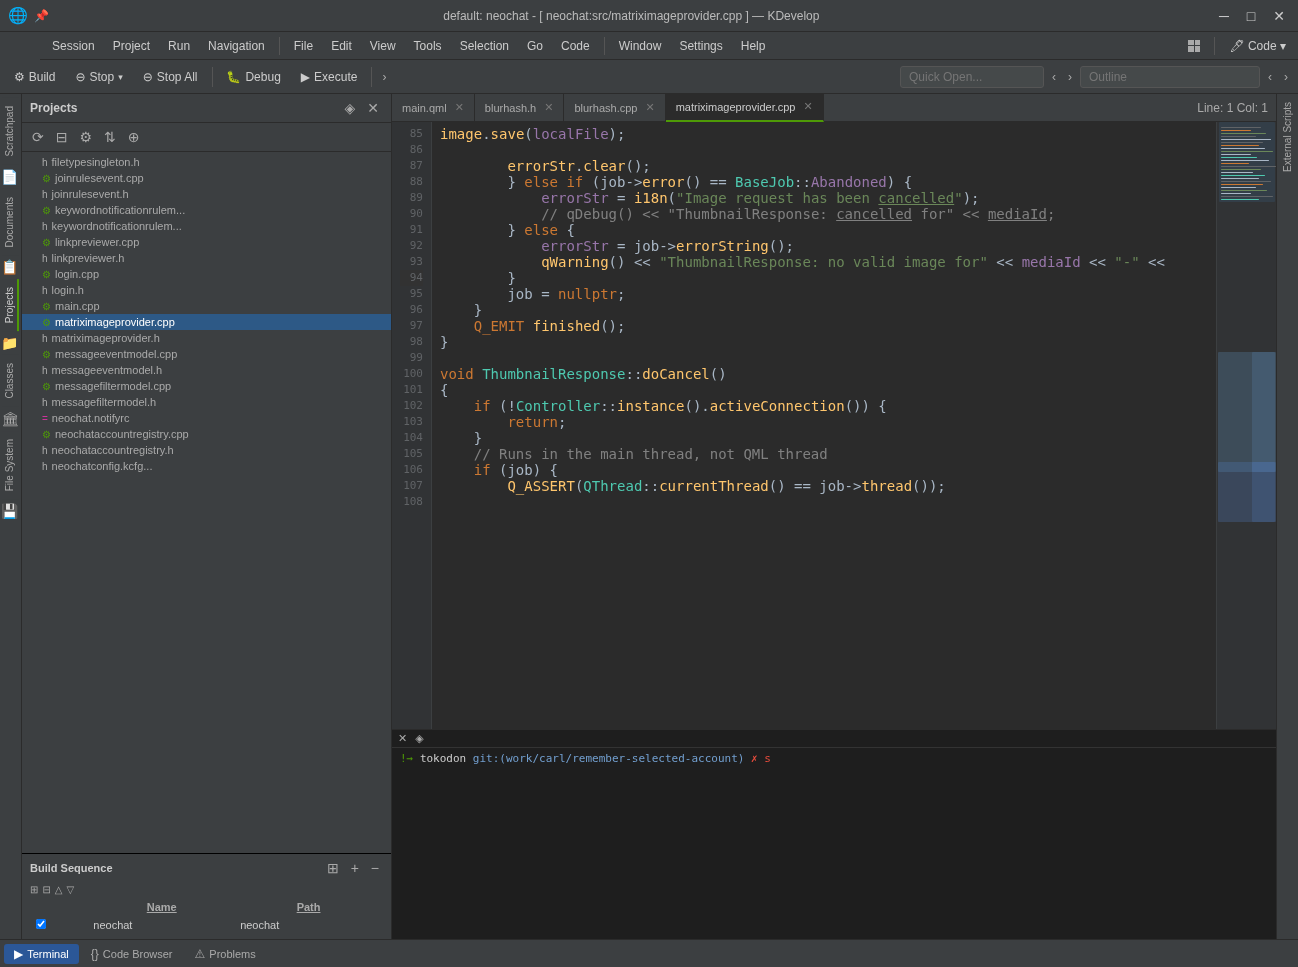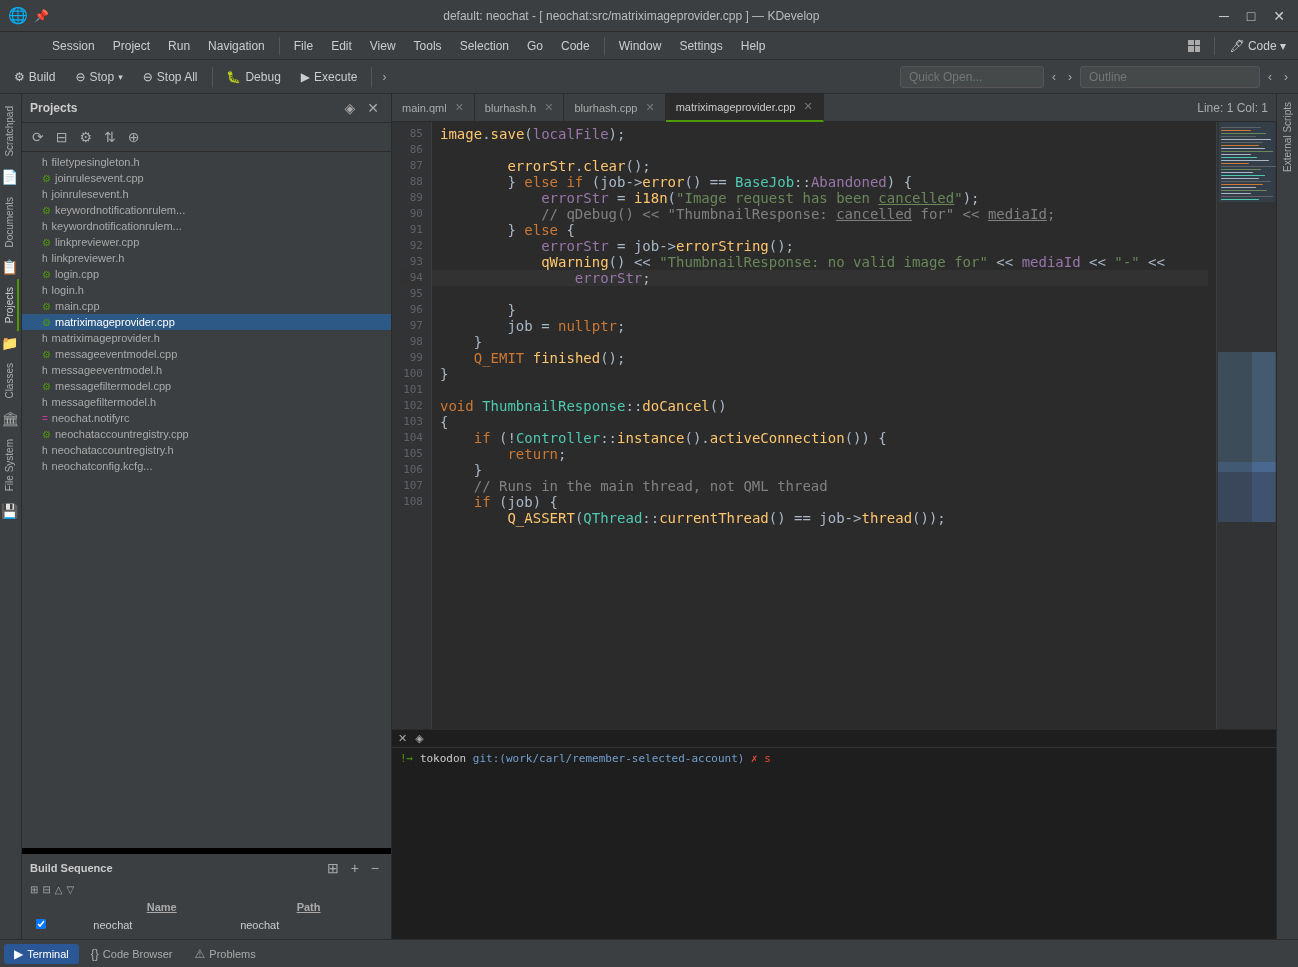--- a/index.html
+++ b/index.html
@@ -150,21 +150,21 @@
       color: #aaa;
       gap: 4px;
       white-space: nowrap;
     }
     .file-item.selected { background: #2d5986; color: #fff; }
     .file-icon-h { color: #aaa; font-size: 10px; }
     .file-icon-cpp { color: #4e9a06; font-size: 10px; }
 
     
     #build-sequence {
-      border-top: 6px solid #000000;
+      border-top: 1px solid #000000;
       padding: 4px 8px;
     }
     #build-seq-header {
       display: flex;
       align-items: center;
       justify-content: space-between;
       margin-bottom: 4px;
     }
     #build-seq-title { font-size: 11px; color: #ccc; font-weight: bold; }
     #build-seq-table { width: 100%; font-size: 11px; }
@@ -598,21 +598,20 @@
       </div>
       <div id="code-content"><span class="fn">image</span>.<span class="fn">save</span>(<span class="nm">localFile</span>);
 
         <span class="fn">errorStr</span>.<span class="fn">clear</span>();
         } <span class="kw">else if</span> (job-&gt;<span class="fn">error</span>() == <span class="tp">BaseJob</span>::<span class="nm">Abandoned</span>) {
             <span class="nm">errorStr</span> = <span class="fn">i18n</span>(<span class="str">"Image request has been <u>cancelled</u>"</span>);
             <span class="cm">// qDebug() &lt;&lt; "ThumbnailResponse: <u>cancelled</u> for" &lt;&lt; <u>mediaId</u>;</span>
         } <span class="kw">else</span> {
             <span class="nm">errorStr</span> = job-&gt;<span class="fn">errorString</span>();
             <span class="fn">qWarning</span>() &lt;&lt; <span class="str">"ThumbnailResponse: no valid image for"</span> &lt;&lt; <span class="nm">mediaId</span> &lt;&lt; <span class="str">"-"</span> &lt;&lt;
-<span style="background:#323232;display:block;margin-left:-8px;padding-left:8px;">                <span class="nm">errorStr</span>;</span>
         }
         job = <span class="kw">nullptr</span>;
     }
     <span class="kw">Q_EMIT</span> <span class="fn">finished</span>();
 }
 
 <span class="kw">void</span> <span class="tp">ThumbnailResponse</span>::<span class="fn">doCancel</span>()
 {
     <span class="kw">if</span> (!<span class="tp">Controller</span>::<span class="fn">instance</span>().<span class="fn">activeConnection</span>()) {
         <span class="kw">return</span>;

